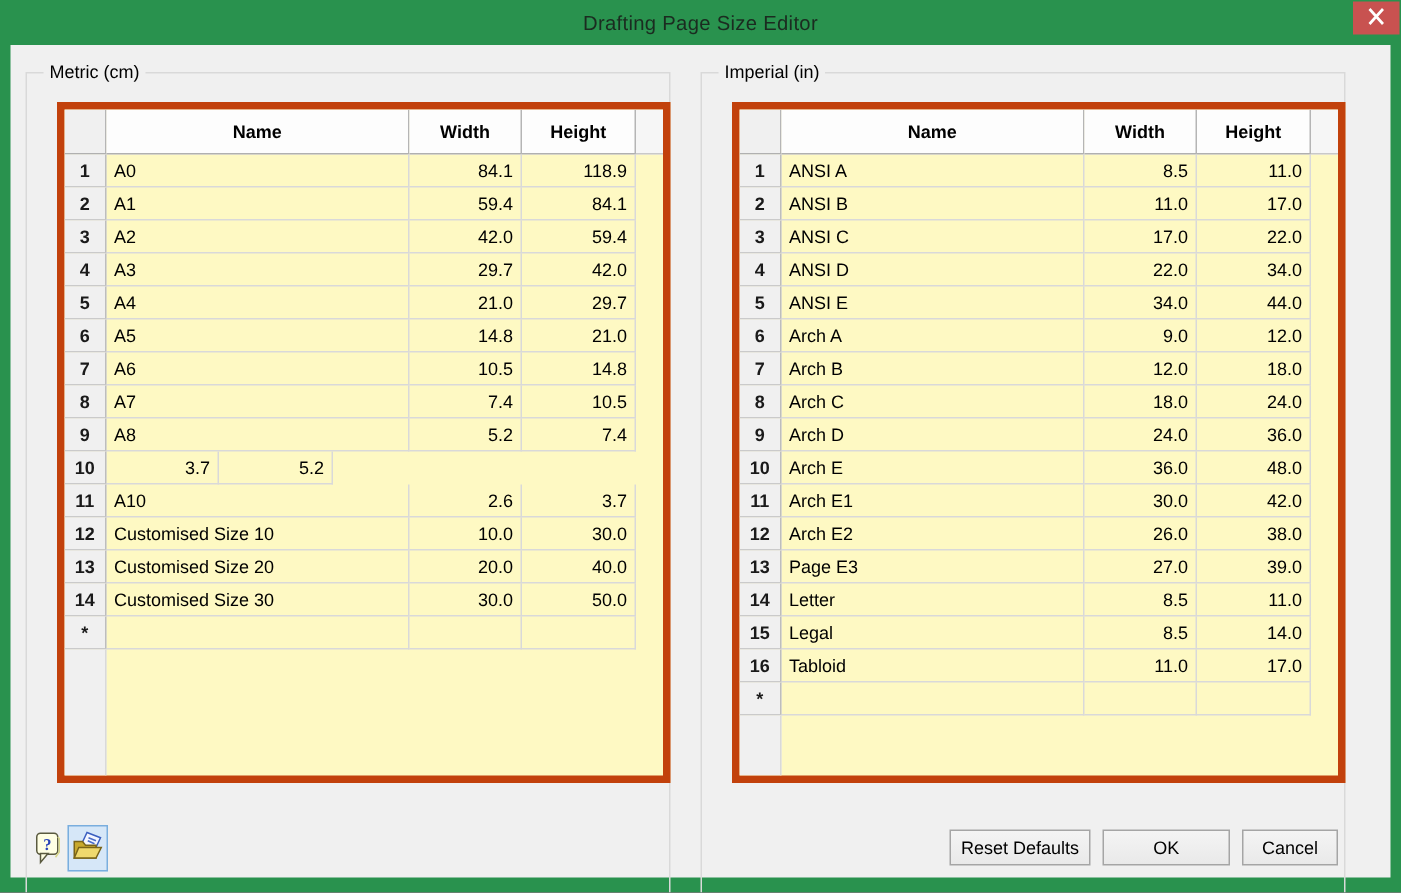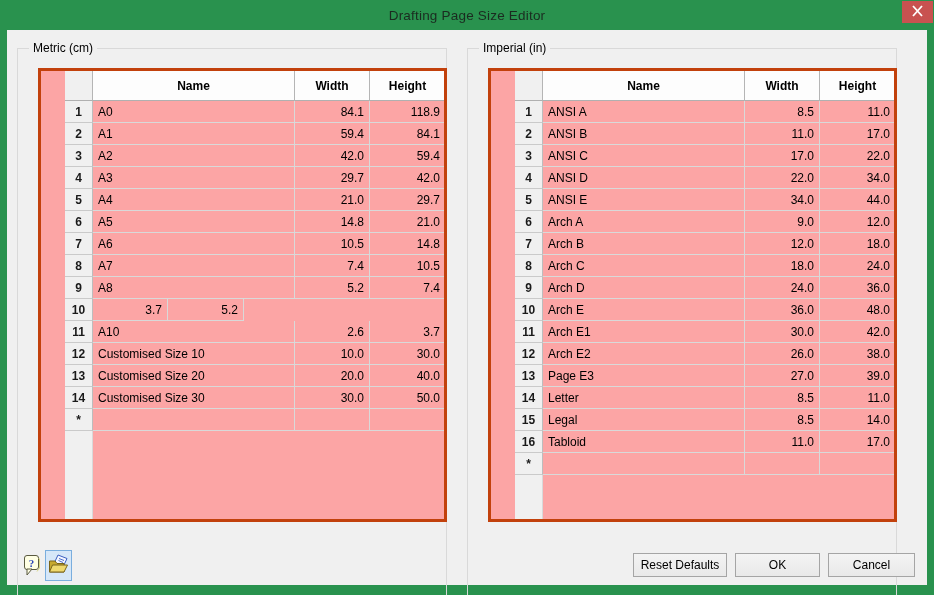--- a/index.html
+++ b/index.html
@@ -37,22 +37,22 @@
   .groupbox.metric { left:10px; }
   .groupbox.imperial { left:460px; }
   .groupbox > .gb-label {
     position:absolute; top:-8px; left:11px; background:#f0f0f0;
     padding:0 4px; font-size:12px; color:#000; line-height:14px;
   }
 
   
   .grid {
     position:absolute; left:20px; top:19px; width:409px; height:454px;
-    background:#fca5a5; border:3px solid #c2410c;
-    display:flex; flex-direction:column; overflow:hidden;padding-left:24px;
+    background:#fef9c3; border:5px solid #c2410c;
+    display:flex; flex-direction:column; overflow:hidden;
   }
   .grid-row { display:flex; flex:none; }
   .hrow { height:30px; }
   .drow { height:22px; }
   .frow { flex:1; }
 
   .cell { flex:none; display:flex; align-items:center; overflow:hidden; white-space:nowrap; }
   .c0 { width:28px; justify-content:center; }
   .c1 { width:202px; padding:0 5px; justify-content:flex-start; }
   .c2 { width:75px;  padding:0 5px; justify-content:flex-end; }
@@ -77,21 +77,21 @@
   
   .btn {
     position:absolute; top:523px; height:24px;
     background:linear-gradient(180deg,#f4f4f4,#e9e9e9);
     border:1px solid #a5a5a5;
     display:flex; align-items:center; justify-content:center;
     font-size:12px; color:#000; cursor:default;
   }
   .btn-reset  { left:626px; width:94px; }
   .btn-ok     { left:728px; width:85px; }
-  .btn-cancel { left:821px; width:87px; }
+  .btn-cancel { left:821px; width:64px; }
 
   .help-icon { position:absolute; left:17px; top:524px; width:16px; height:23px; }
   .folder-btn {
     position:absolute; left:38px; top:520px; width:27px; height:31px;
     background:#d6e7f8; border:1px solid #7aaede;
     display:flex; align-items:center; justify-content:center; cursor:default;
   }
 </style>
 </head>
 <body>

